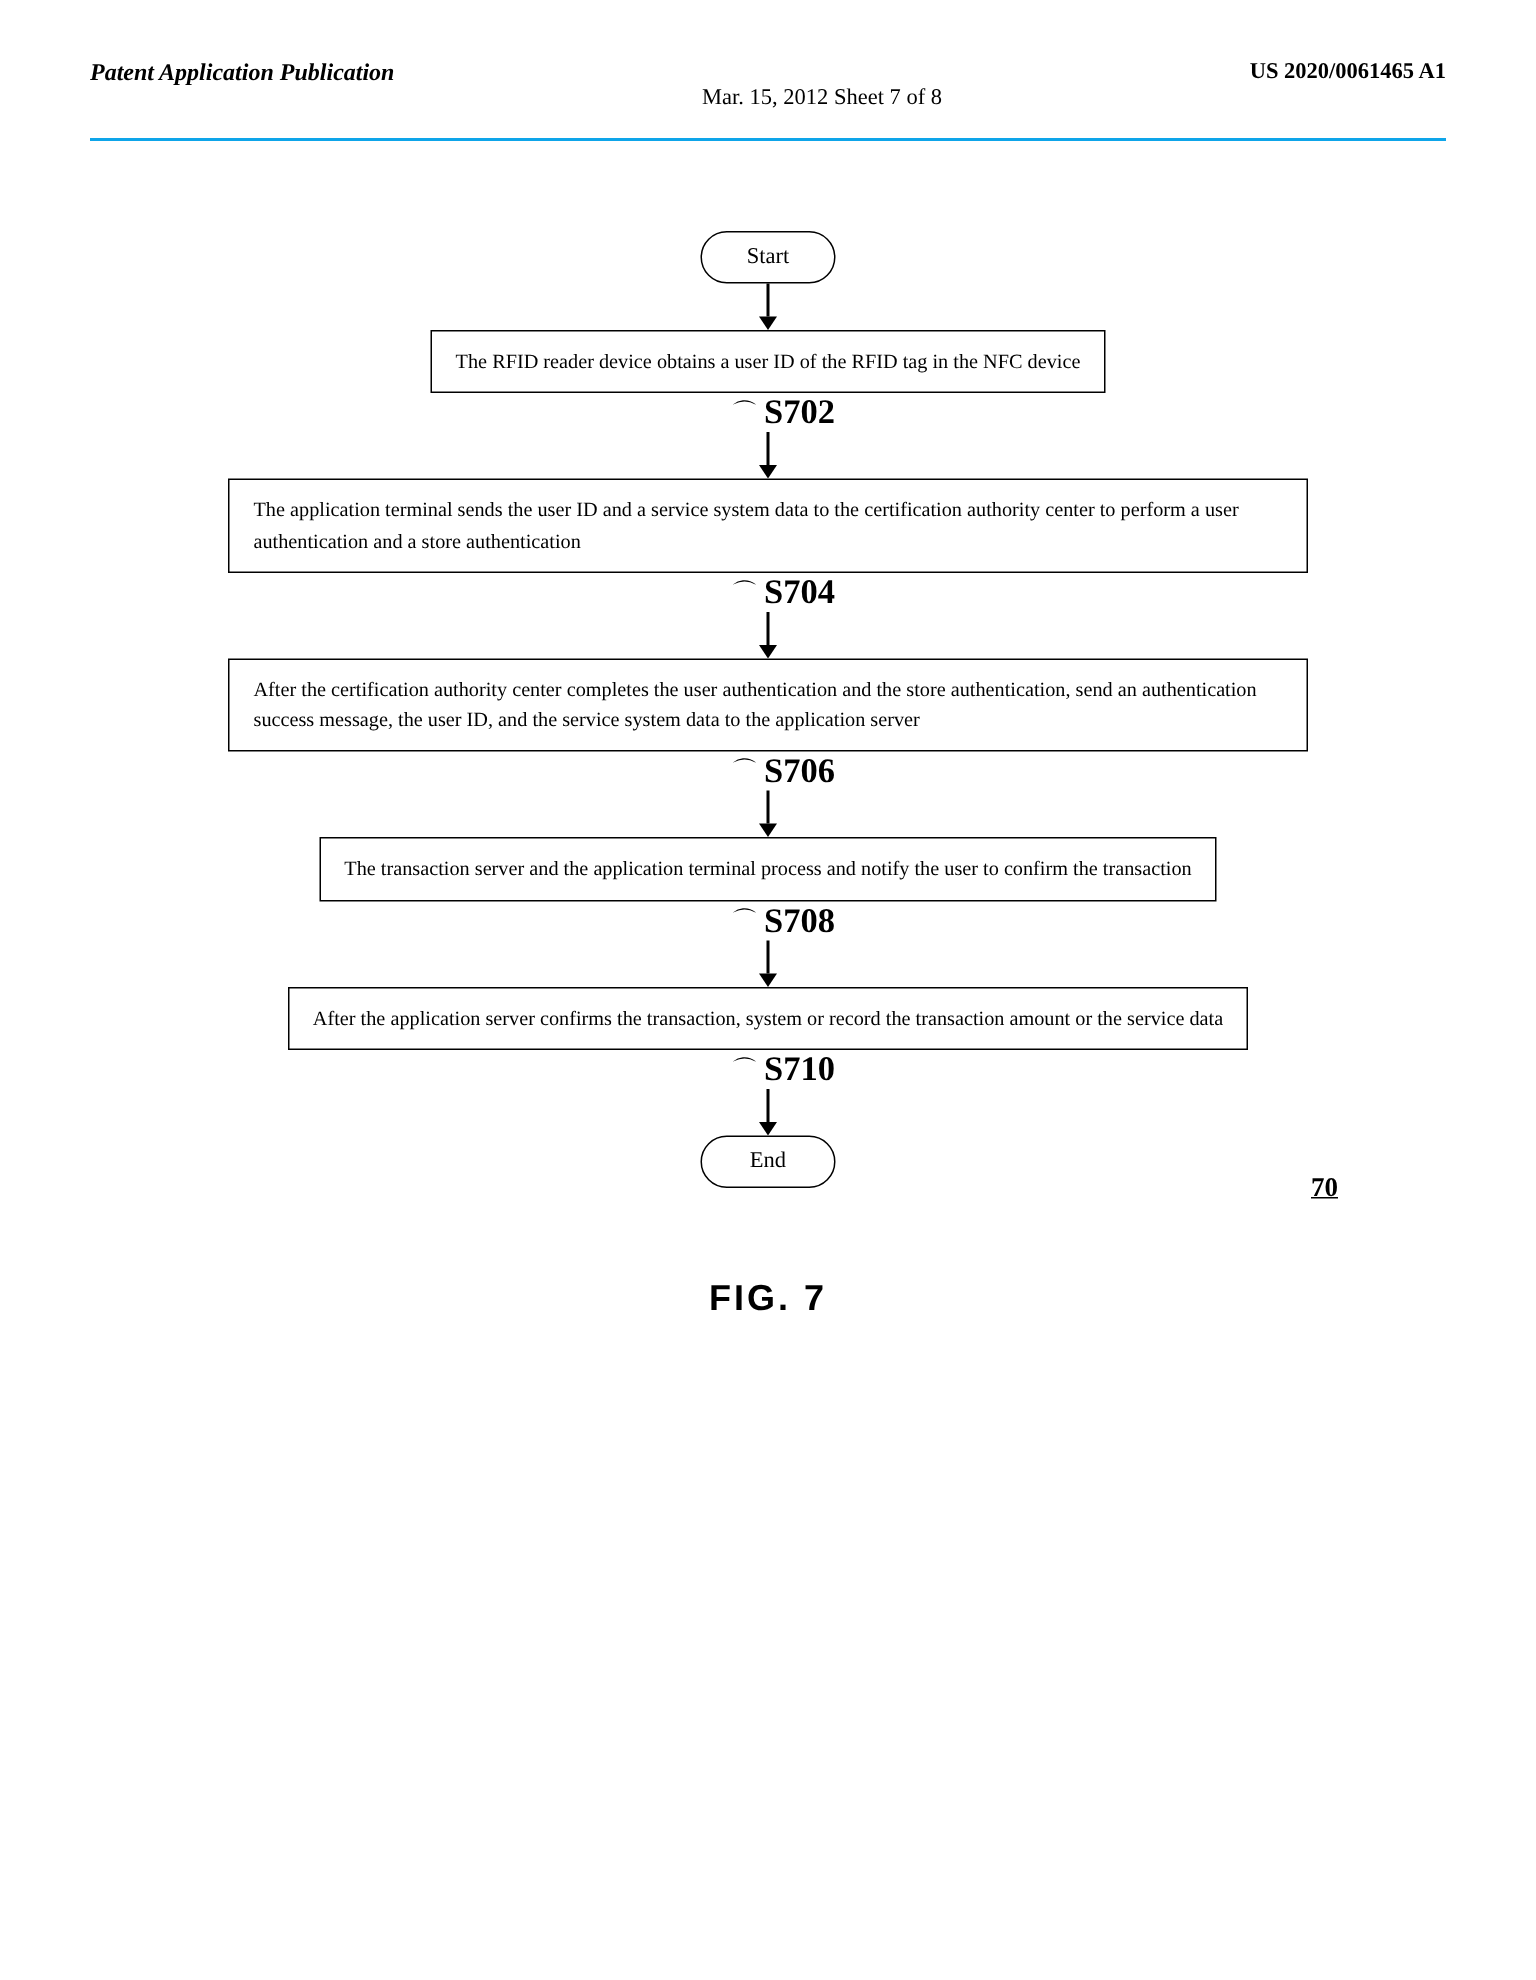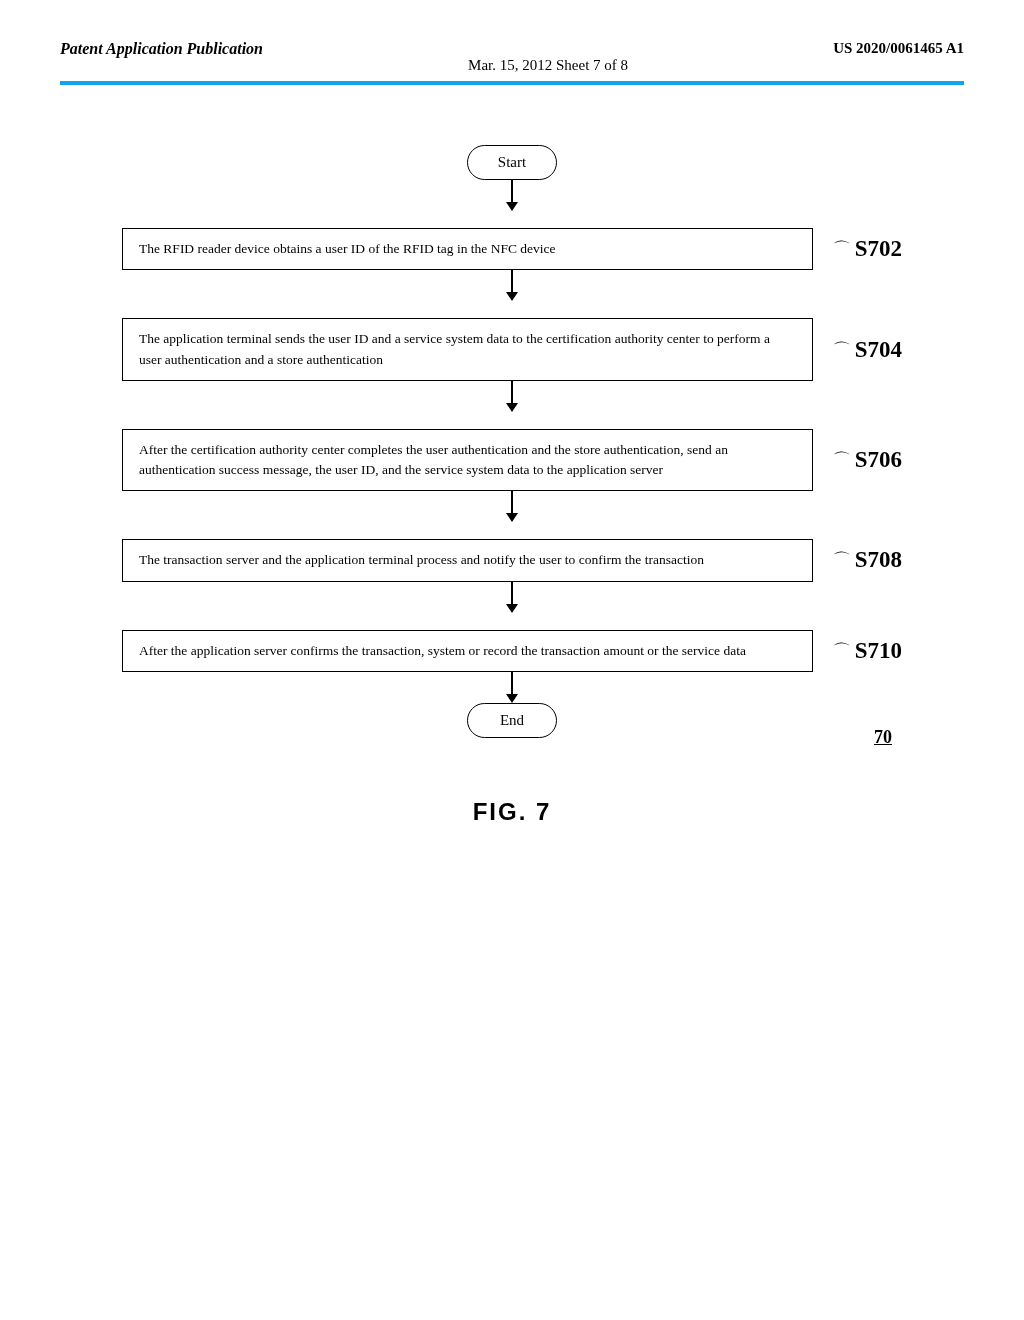--- a/index.html
+++ b/index.html
@@ -18,22 +18,22 @@
       padding: 40px 60px;
       position: relative;
     }
 
     
     .header {
       display: flex;
       justify-content: space-between;
       align-items: flex-start;
       margin-bottom: 10px;
-      border-bottom: 4px solid #0ea5e9;
-      padding-bottom: 7px;
+      border-bottom: 2px solid #0ea5e9;
+      padding-bottom: 18px;
     }
 
     .header-left {
       font-weight: bold;
       font-size: 16px;
       font-style: italic;
     }
 
     .header-middle {
       font-size: 15px;
@@ -140,23 +140,23 @@
     }
 
     .flow-center {
       display: flex;
       flex-direction: column;
       align-items: center;
     }
 
     .process-row-wrapper {
       display: flex;
+      flex-direction: column;
       align-items: center;
       width: 780px;
-      margin-top: 17px;
     }
   </style>
 </head>
 <body>
 
 <div class="page">
 
   <div class="header">
     <div class="header-left">Patent Application Publication</div>
     <div class="header-middle">Mar. 15, 2012  Sheet 7 of 8</div>

